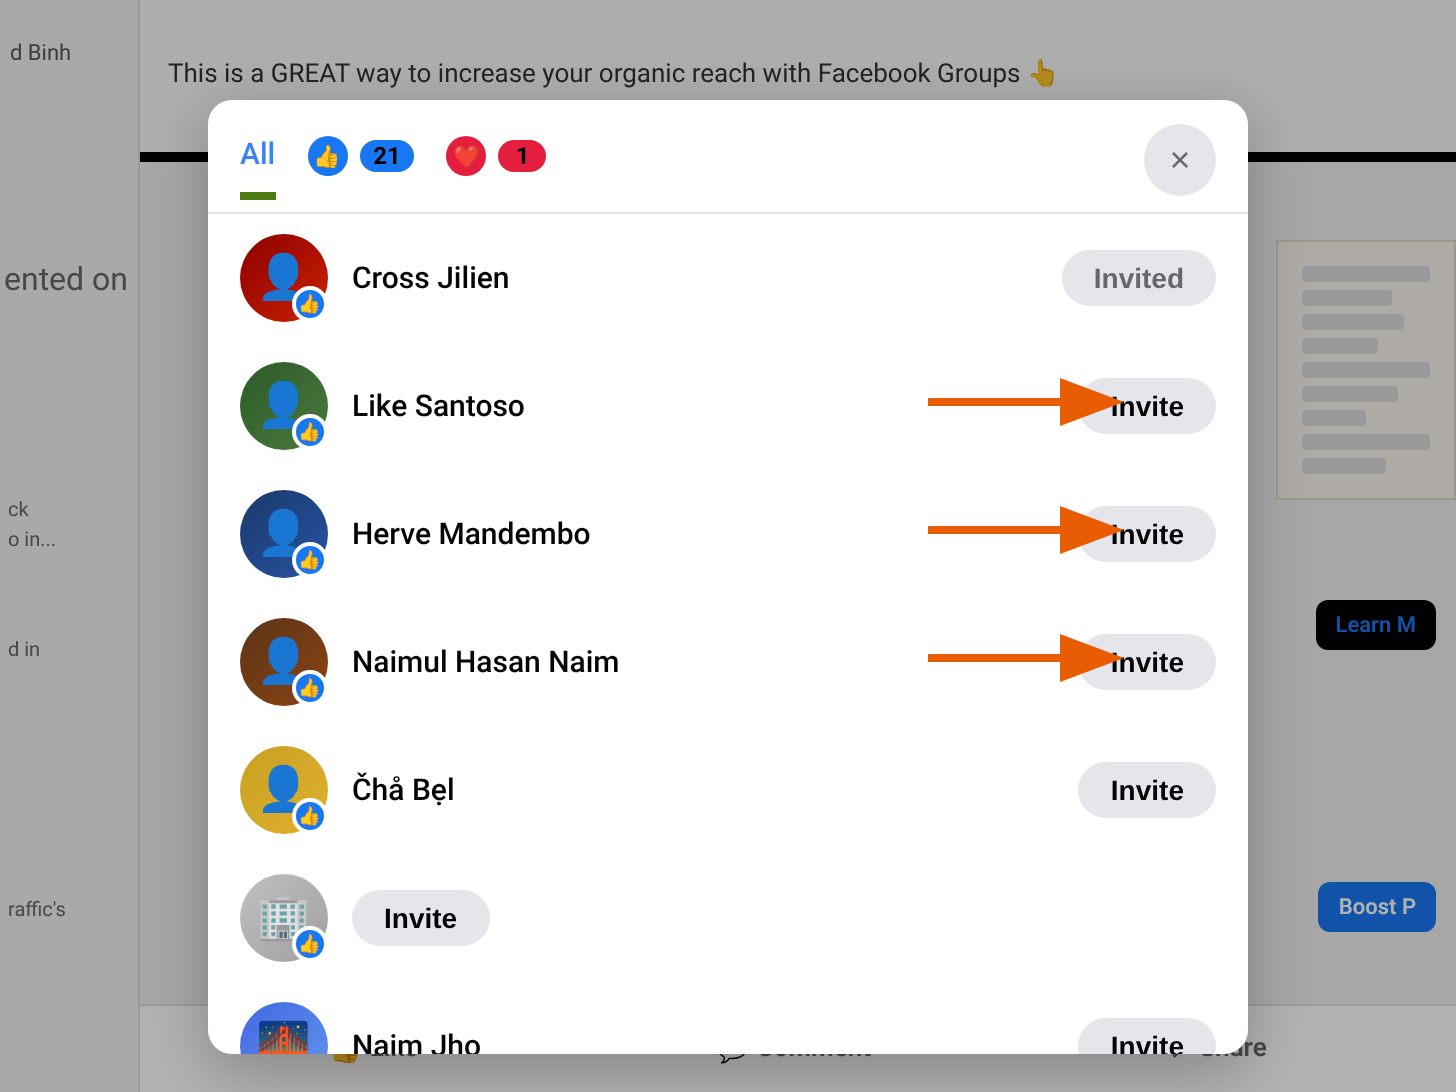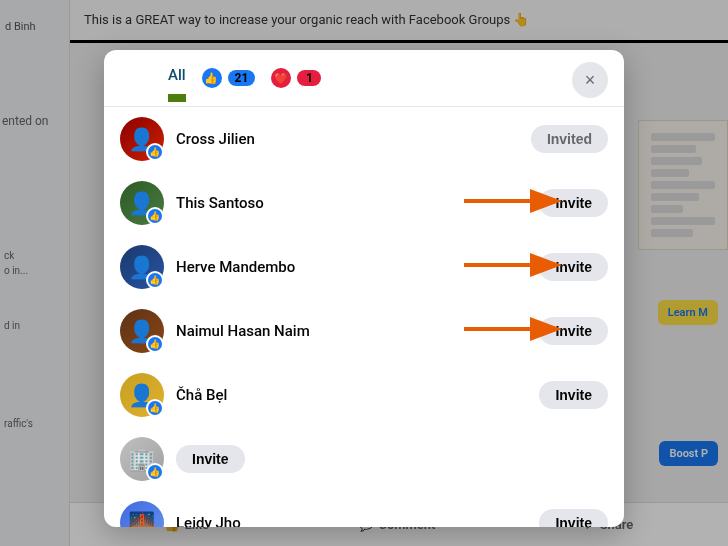--- a/index.html
+++ b/index.html
@@ -20,24 +20,24 @@
       background: rgba(240, 240, 240, 0.85);
       z-index: 0;
     }
 
     .bg-post {
       position: absolute;
       top: 0;
       left: 70px;
       right: 0;
       background: white;
-      padding: 10px 14px;
+      padding: 28px 14px;
       font-size: 13px;
       color: #333;
-      border-bottom: 3px solid #000000;
+      border-bottom: 5px solid #000000;
     }
 
     .bg-left-sidebar {
       position: absolute;
       top: 0;
       left: 0;
       width: 70px;
       height: 100%;
       background: #f0f2f5;
       border-right: 1px solid #ddd;
@@ -83,21 +83,21 @@
       font-weight: 600;
       padding: 6px 10px;
       border-radius: 6px;
       z-index: 2;
     }
 
     .learn-btn {
       position: absolute;
       right: 10px;
       top: 300px;
-      background: #fde047;
+      background: #000000;
       color: #1877f2;
       font-size: 11px;
       font-weight: 600;
       padding: 6px 10px;
       border-radius: 6px;
       z-index: 2;
     }
 
     
     .bg-action-bar {
@@ -158,23 +158,22 @@
       padding-bottom: 10px;
       cursor: pointer;
       font-size: 15px;
       font-weight: 500;
       color: #65676b;
       border-bottom: 2px solid transparent;
       position: relative;
     }
 
     .tab.active {
-      color: #0c4a6e;
-      border-bottom: 8px solid #4d7c0f;
-      margin-left: 48px;
+      color: #3b82f6;
+      border-bottom: 4px solid #4d7c0f;
     }
 
     .tab-badge {
       display: flex;
       align-items: center;
       justify-content: center;
       background: #1877f2;
       color: #000000;
       font-size: 12px;
       font-weight: 700;
@@ -283,28 +282,28 @@
     .av-7 { background: linear-gradient(135deg, #4169E1, #6495ED); }
   </style>
 </head>
 <body>
 
 <div class="bg-overlay"></div>
 
 <div class="bg-left-sidebar">
   <span class="bg-text-block" style="top:20px; left:5px; font-size:11px; color:#555">d Binh</span>
   <div class="sidebar-dot"></div>
-  <span class="bg-text-block" style="top:114px; left:2px; font-size:12px; color:#666">ented on</span>
+  <span class="bg-text-block" style="top:130px; left:2px; font-size:16px; color:#666">ented on</span>
   <div class="sidebar-dot"></div>
   <span class="bg-text-block" style="top:250px; left:4px; font-size:10px; color:#666">ck</span>
   <span class="bg-text-block" style="top:265px; left:4px; font-size:10px; color:#666">o in...</span>
   <div class="sidebar-dot"></div>
   <span class="bg-text-block" style="top:320px; left:4px; font-size:10px; color:#666">d in</span>
   <div class="sidebar-dot"></div>
-  <span class="bg-text-block" style="top:418px; left:4px; font-size:10px; color:#666">raffic's</span>
+  <span class="bg-text-block" style="top:450px; left:4px; font-size:10px; color:#666">raffic's</span>
 </div>
 
 <div class="bg-post" style="top:0; font-size:13px; line-height:1.5; color:#333; background: rgba(255,255,255,0.7);">
   <span>This is a GREAT way to increase your organic reach with Facebook Groups 👆</span>
 </div>
 
 <div style="position:absolute; right:0; top:120px; width:90px; background:#f9f5ee; border:1px solid #e0d8c8; z-index:2; padding:6px;">
   <div class="bg-right-lines">
     <div class="bg-right-line"></div>
     <div class="bg-right-line" style="width:70%"></div>
@@ -374,21 +373,21 @@
       </div>
       <span class="person-name">Cross Jilien</span>
       <button class="invite-btn invited">Invited</button>
     </div>
 
     <div class="person-row" style="position:relative;">
       <div class="avatar-wrap">
         <div class="avatar av-2" style="font-size:22px;">👤</div>
         <div class="avatar-badge">👍</div>
       </div>
-      <span class="person-name">This Santoso</span>
+      <span class="person-name">Like Santoso</span>
 
       <div style="position:absolute; right:55px; top:50%; transform:translateY(-50%); pointer-events:none; z-index:30;">
         <svg width="110" height="24" viewBox="0 0 110 24">
           <defs>
             <marker id="ah1" markerWidth="8" markerHeight="8" refX="6" refY="3" orient="auto">
               <path d="M0,0 L0,6 L8,3 z" fill="#e85d04"></path>
             </marker>
           </defs>
           <path d="M5,12 L95,12" stroke="#e85d04" stroke-width="4" marker-end="url(#ah1)" fill="none"></path>
         </svg>
@@ -451,18 +450,18 @@
         <div class="avatar-badge">👍</div>
       </div>
       <button class="invite-btn">Invite</button>
     </div>
 
     <div class="person-row">
       <div class="avatar-wrap">
         <div class="avatar av-7" style="font-size:22px;">🌉</div>
 
       </div>
-      <span class="person-name">Leidy Jho</span>
+      <span class="person-name">Naim Jho</span>
       <button class="invite-btn">Invite</button>
     </div>
 
   </div>
 </div>
 
 </body></html>

